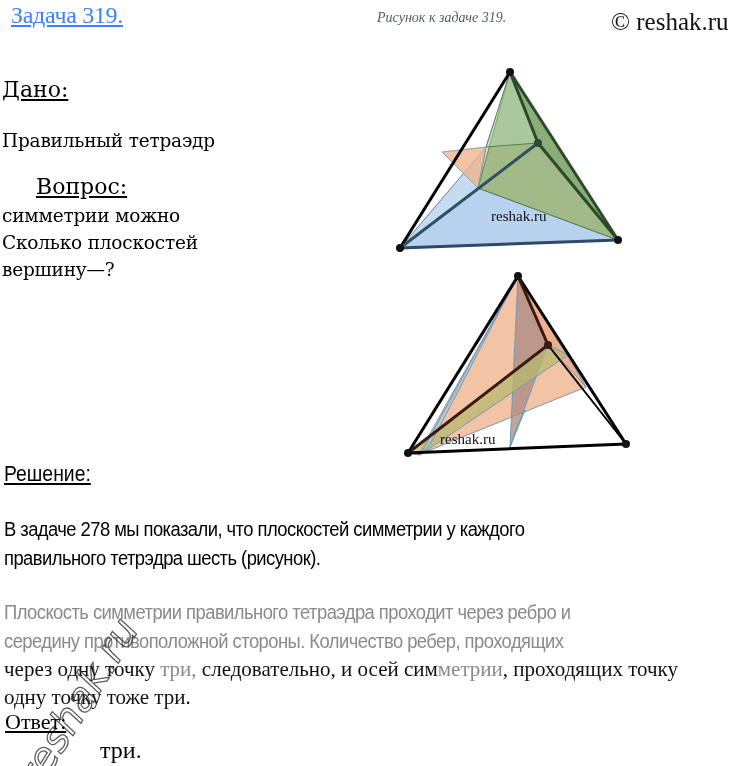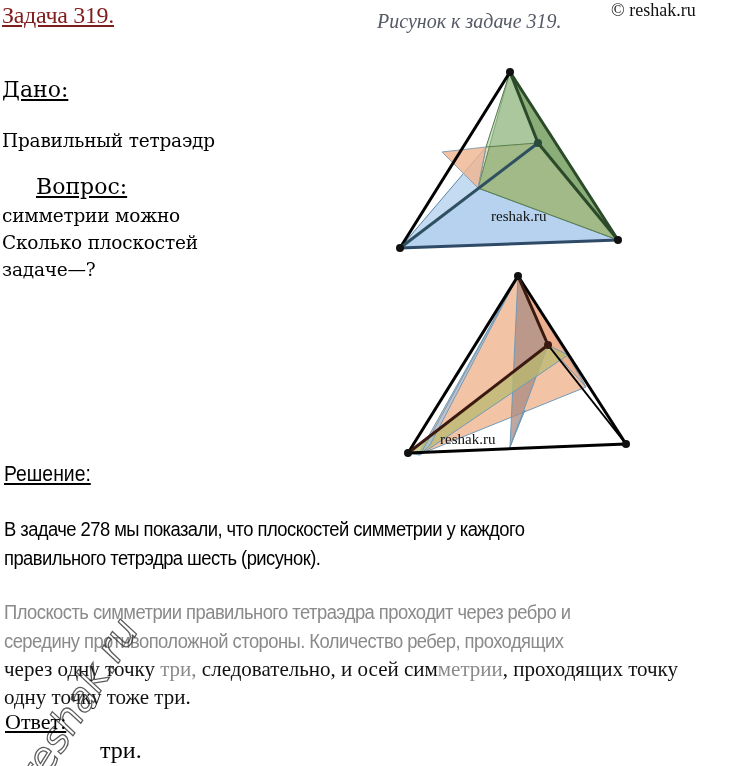--- a/index.html
+++ b/index.html
@@ -1,22 +1,22 @@
 <!DOCTYPE html>
 <html><head>
   <meta charset="utf-8">
   <style>
     html, body { margin: 0; padding: 0; background: #ffffff; }
     body { width: 749px; height: 766px; position: relative; overflow: hidden;
            font-family: "Liberation Serif", serif; color: #000; }
     .abs { position: absolute; }
-    .title-link { left: 2px; top: 2px; font-size: 24px; color: #7f1d1d; text-decoration: underline;
+    .title-link { left: 11px; top: 2px; font-size: 24px; color: #3b82f6; text-decoration: underline;
                   font-family: "Liberation Serif", serif; letter-spacing: -0.3px; cursor: pointer; }
-    .fig-caption { left: 377px; top: 10px; font-size: 20px; font-style: italic; color: #555a66; }
-    .copyright { left: 611px; top: 0px; font-size: 18px; color: #111; }
+    .fig-caption { left: 377px; top: 10px; font-size: 14px; font-style: italic; color: #555a66; }
+    .copyright { left: 611px; top: 8px; font-size: 25px; color: #111; }
     .heading { font-size: 22px; text-decoration: underline; font-family: "DejaVu Serif", serif; }
     .body-text { font-size: 18.5px; line-height: 27px; font-family: "DejaVu Serif", serif; letter-spacing: -0.2px; }
     .sol-text { font-size: 20px; line-height: 29px; font-family: "Liberation Sans", sans-serif; letter-spacing: -0.6px; transform: scaleX(0.92); transform-origin: left top; }
     .grey { color: #8a8a8a; }
     .dark { color: #111; }
     .watermark { left: 2px; top: 660px; font-size: 40px; color: transparent;
                  -webkit-text-stroke: 1.3px #333; transform: rotate(-58deg); transform-origin: left top;
                  font-family: "DejaVu Sans", sans-serif; font-style: italic; opacity: 0.8; }
     .answer-label { left: 5px; top: 709px; font-size: 22px; text-decoration: underline; }
     .answer-value { left: 100px; top: 737px; font-size: 24px; }
@@ -29,21 +29,21 @@
 <div class="abs fig-caption">Рисунок к задаче 319.</div>
 <div class="abs copyright">© reshak.ru</div>
 
 <div class="abs heading" style="left:2px; top:77px;">Дано:</div>
 <div class="abs body-text" style="left:2px; top:91px;margin-top:36px;">Правильный тетраэдр</div>
 
 <div class="abs heading" style="left:2px; top:174px;margin-left:34px;">Вопрос:</div>
 <div class="abs body-text" style="left:2px; top:202px;">
   <div>симметрии можно</div>
   <div>Сколько плоскостей</div>
-  <div>задаче—?</div>
+  <div>вершину—?</div>
 </div>
 
 <svg class="abs" style="left:380px; top:55px;" width="260" height="210" viewBox="0 0 260 210">
 
   <polygon points="20,193 238,185 98,133" fill="#9fc3e8" fill-opacity="0.75" stroke="#5a84a8" stroke-width="1"></polygon>
   <polygon points="20,193 106,92 98,133" fill="#9fc3e8" fill-opacity="0.6" stroke="#5a84a8" stroke-width="1"></polygon>
   <polygon points="130,17 98,133 238,185" fill="#8fb27a" fill-opacity="0.7" stroke="#4f7a4a" stroke-width="1"></polygon>
   <polygon points="130,17 158,88 238,185" fill="#7fa36a" fill-opacity="0.75" stroke="#4f7a4a" stroke-width="1"></polygon>
   <polygon points="130,17 106,92 158,88" fill="#a9c79a" fill-opacity="0.6" stroke="#4f7a4a" stroke-width="1"></polygon>
   <polygon points="62,97 106,92 98,133" fill="#f0b48e" fill-opacity="0.8" stroke="#8aa0b0" stroke-width="1"></polygon>

